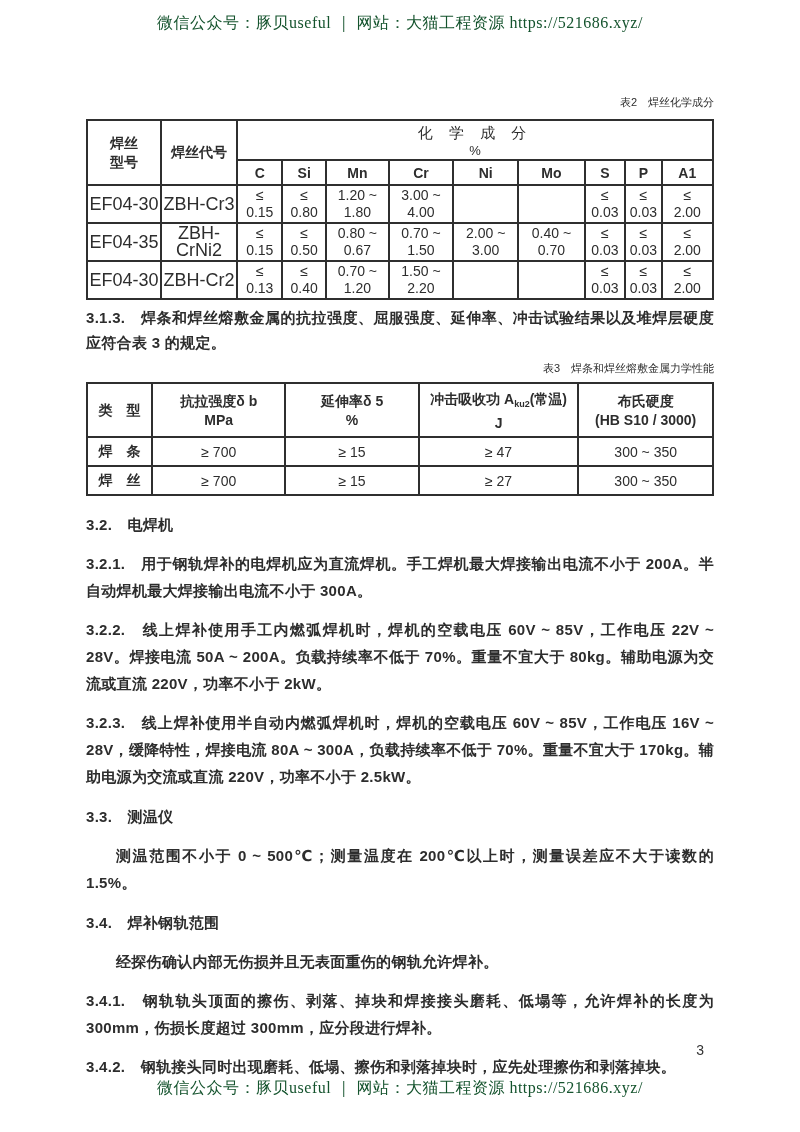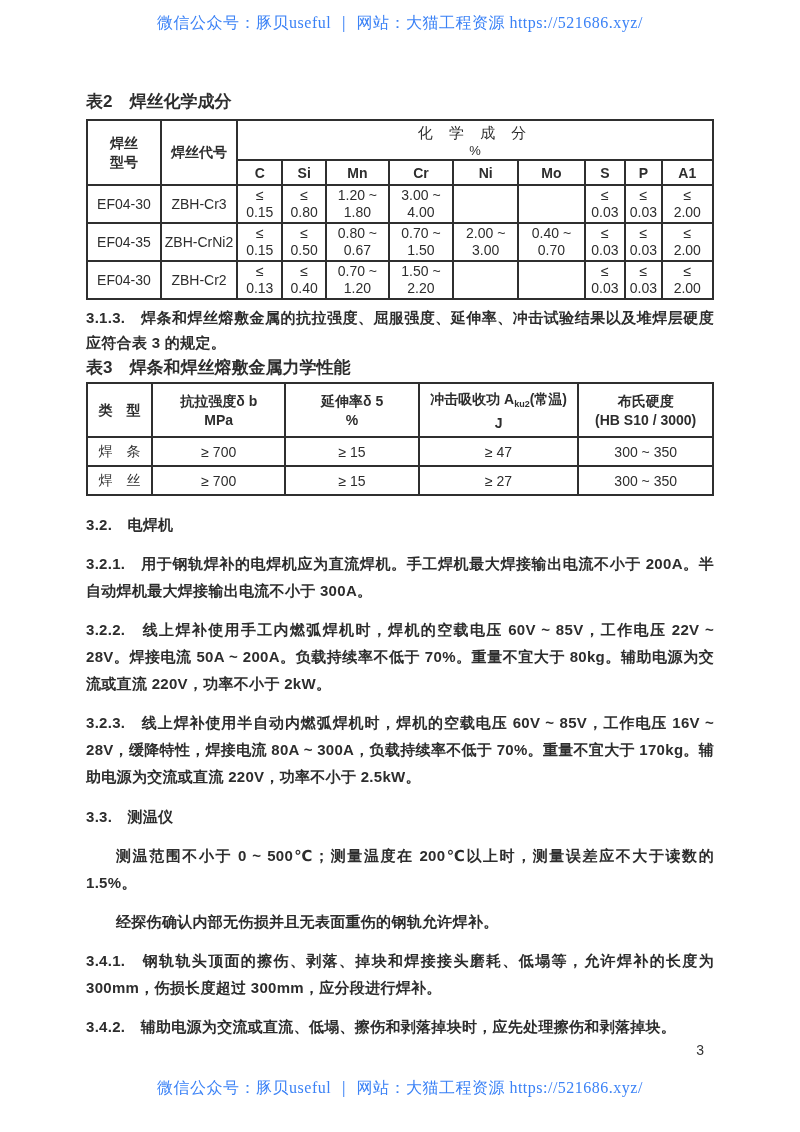--- a/index.html
+++ b/index.html
@@ -3,57 +3,57 @@
 <meta charset="utf-8">
 <style>
   * { margin:0; padding:0; box-sizing:border-box; }
   html,body { background:#ffffff; }
   body {
     width:800px; height:1132px; position:relative; overflow:hidden;
     font-family:"Liberation Sans","DejaVu Sans",sans-serif;
     color:#2d2d2d;
   }
   .watermark {
-    text-align:center; color:#3b82f6;
+    text-align:center; color:#14532d;
     font-family:"Liberation Serif","DejaVu Serif",serif;
     font-size:16px; letter-spacing:0.5px;
   }
   .watermark-top { padding-top:13px; height:35px; }
   .watermark-bottom { position:absolute; top:1078px; left:0; width:100%; }
   .content { padding:0 86px; }
   .tbl-title {
-    text-align:left; font-size:17px; font-weight:700; line-height:22px;
+    text-align:right; font-size:11px; font-weight:400; line-height:22px;
   }
   .t2-title { margin-top:56px; }
   .t3-title { margin-top:2px; }
   table {
     width:100%; border-collapse:collapse; table-layout:fixed;
   }
   .t2 { margin-top:6px; }
   .t3 { margin-top:3px; }
   th, td {
     border:2px solid #2f2f2f; text-align:center; vertical-align:middle;
     font-weight:400; padding:0;
   }
   .pre { white-space:pre-line; }
   .t2 thead th { font-size:14px; }
   .t2 .ch { font-size:14px; font-weight:600; line-height:19px; }
   .t2 .group { height:40px; }
   .t2 .g1 { font-size:15px; font-weight:400; letter-spacing:6px; line-height:20px; }
   .t2 .g2 { font-size:13px; font-weight:400; line-height:15px; }
   .t2 .el { height:25px; font-size:14px; font-weight:600; }
   .t2 tbody td { height:38px; font-size:14px; line-height:17px; }
-  .t2 tbody td.id { font-size:14px;margin-top:12px; }
+  .t2 tbody td.id { font-size:18px;margin-top:12px; }
   .t3 thead th { height:54px; font-size:14px; font-weight:600; }
   .t3 .l1 { line-height:20px; }
   .t3 .l2 { line-height:18px; }
   .t3 .l2:empty { display:none; }
   .t3 sub { font-size:9px; vertical-align:-3px; }
   .t3 tbody td { height:29px; font-size:14px; }
-  .t3 tbody td.type { font-weight:400;margin-top:16px; }
+  .t3 tbody td.type { font-weight:700;margin-top:16px; }
   .doc {
     font-size:15px; line-height:27px; text-align:justify; font-weight:600;
     letter-spacing:0.3px;
   }
   .p313 { margin-top:5px; line-height:25px; }
   .sec-head { margin-top:2px; }
   .head-32 { margin-top:15px; }
   .para { margin-top:12px; }
   .head-33, .head-34, .head-35 { margin-top:13px; }
   .indented { text-indent:2em; }
@@ -227,22 +227,23 @@
   </table>
 
   <p class="doc sec-head head-32">3.2.　电焊机</p>
   <p class="doc para">3.2.1.　用于钢轨焊补的电焊机应为直流焊机。手工焊机最大焊接输出电流不小于 200A。半自动焊机最大焊接输出电流不小于 300A。</p>
   <p class="doc para">3.2.2.　线上焊补使用手工内燃弧焊机时，焊机的空载电压 60V ~ 85V，工作电压 22V ~ 28V。焊接电流 50A ~ 200A。负载持续率不低于 70%。重量不宜大于 80kg。辅助电源为交流或直流 220V，功率不小于 2kW。</p>
   <p class="doc para">3.2.3.　线上焊补使用半自动内燃弧焊机时，焊机的空载电压 60V ~ 85V，工作电压 16V ~ 28V，缓降特性，焊接电流 80A ~ 300A，负载持续率不低于 70%。重量不宜大于 170kg。辅助电源为交流或直流 220V，功率不小于 2.5kW。</p>
 
   <p class="doc sec-head head-33">3.3.　测温仪</p>
   <p class="doc para indented">测温范围不小于 0 ~ 500℃；测量温度在 200℃以上时，测量误差应不大于读数的 1.5%。</p>
 
+  <p class="doc sec-head head-34">3.4.　焊补钢轨范围</p>
   <p class="doc para indented">经探伤确认内部无伤损并且无表面重伤的钢轨允许焊补。</p>
   <p class="doc para">3.4.1.　钢轨轨头顶面的擦伤、剥落、掉块和焊接接头磨耗、低塌等，允许焊补的长度为 300mm，伤损长度超过 300mm，应分段进行焊补。</p>
-  <p class="doc para">3.4.2.　辅助电源为交流或直流、低塌、擦伤和剥落掉块时，应先处理擦伤和剥落掉块。</p>
+  <p class="doc para">3.4.2.　钢轨接头同时出现磨耗、低塌、擦伤和剥落掉块时，应先处理擦伤和剥落掉块。</p>
 
 
 </div>
 
 <div class="page-number">3</div>
 
 <div class="watermark watermark-bottom">微信公众号：豚贝useful ｜ 网站：大猫工程资源 https://521686.xyz/</div>
 
 </body></html>

